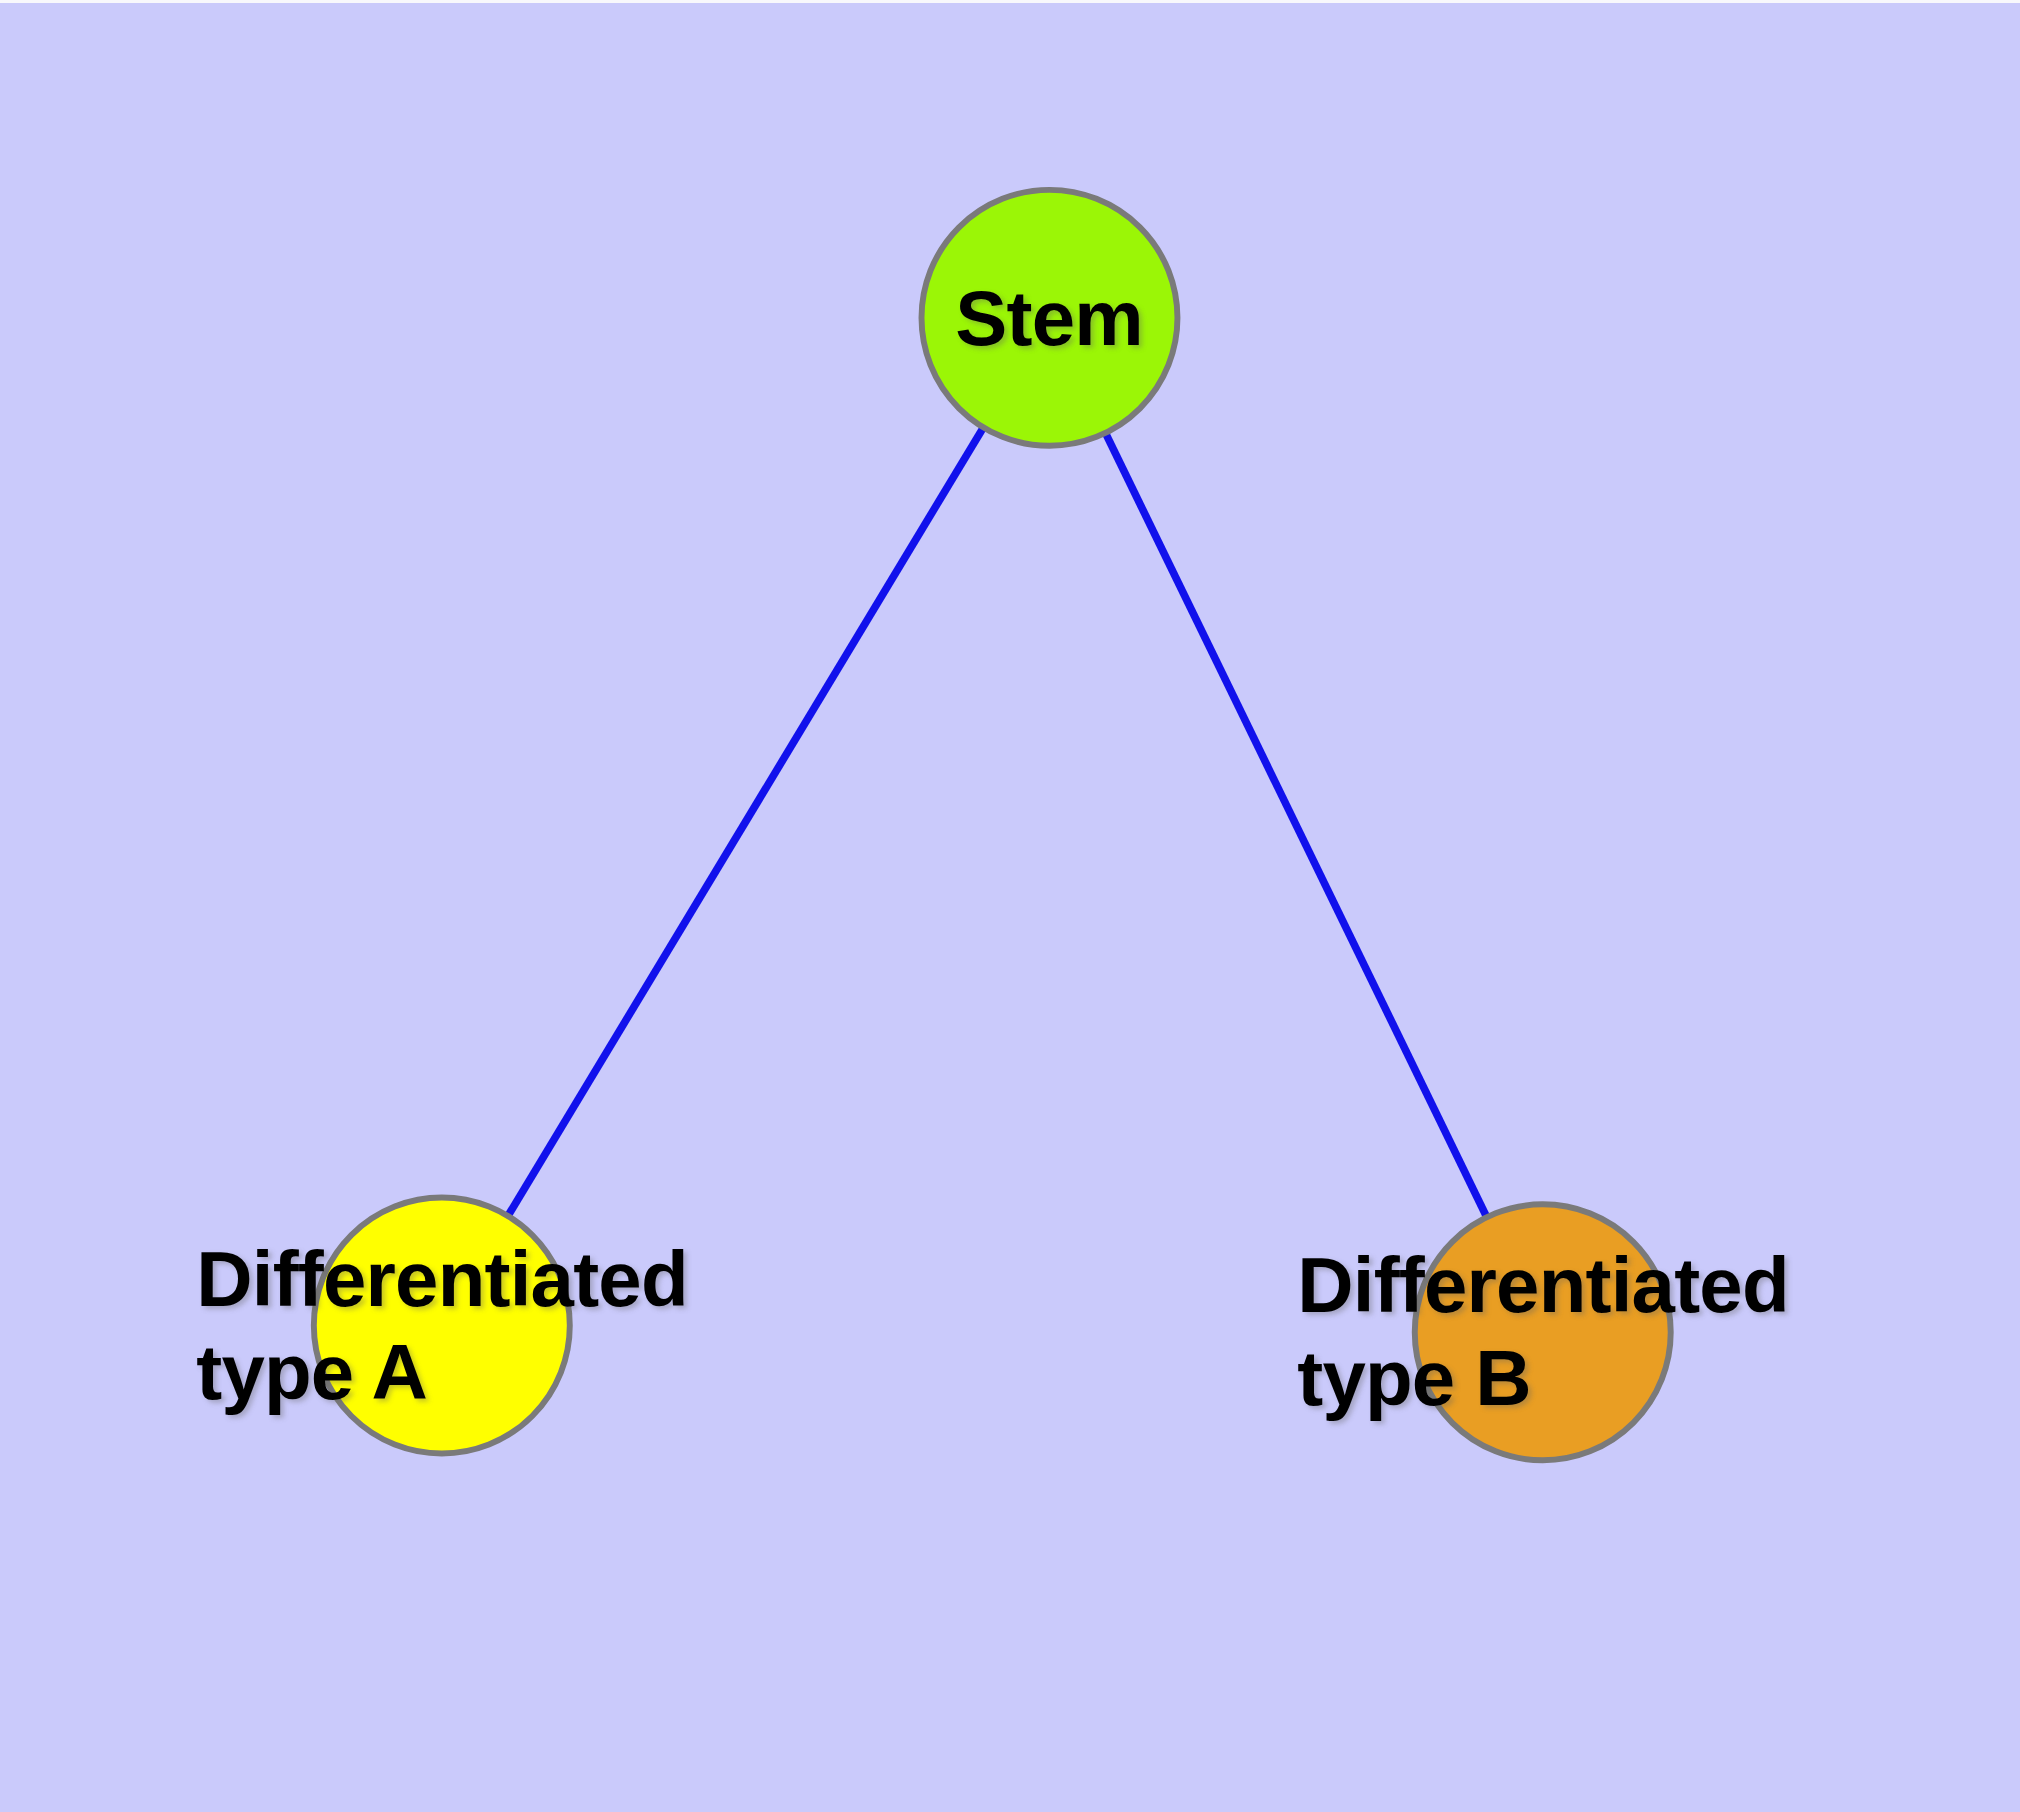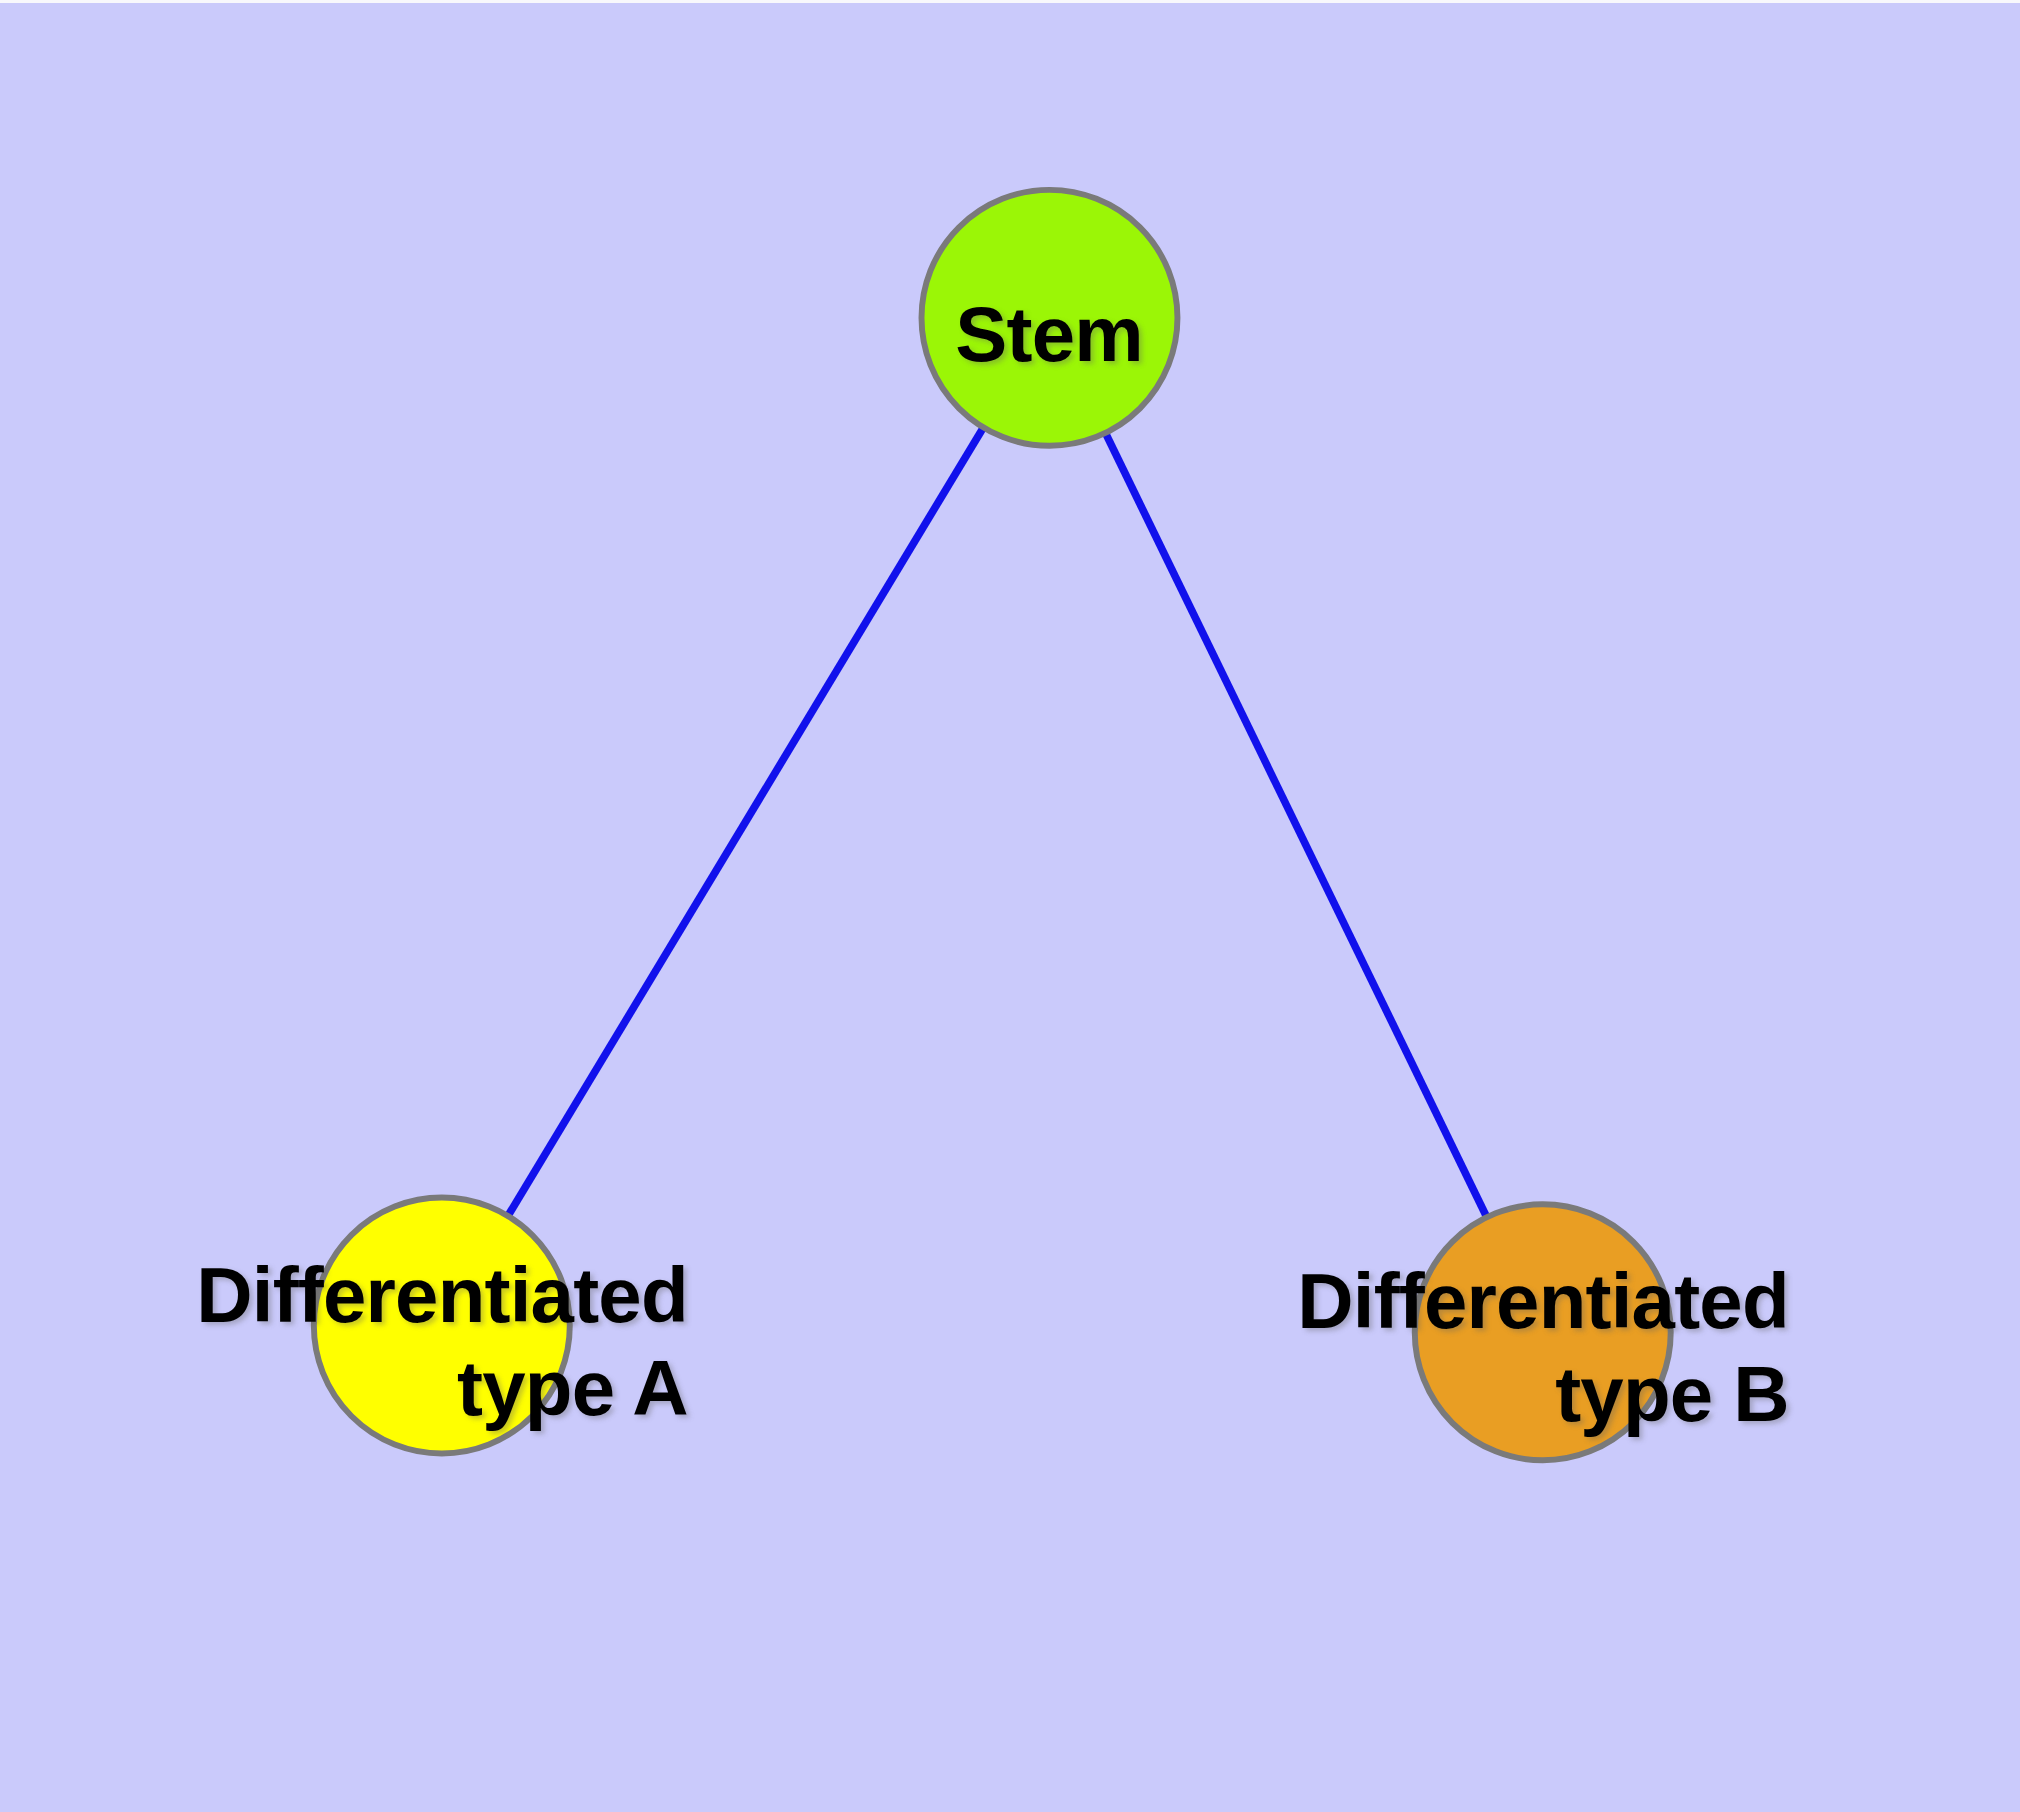--- a/index.html
+++ b/index.html
@@ -41,26 +41,25 @@
   .node-circle {
     stroke-width: 7px;
   }
   .node-label {
     position: absolute;
     transform: translate(-50%, -50%);
     font-weight: bold;
     font-size: 78px;
     line-height: 93px;
     color: #000000;
-    text-align: right;
+    text-align: left;
     white-space: pre-line;
     letter-spacing: -0.8px;
     text-shadow: 3.4px 3.4px 5.1px rgba(96, 96, 96, 0.35);
     pointer-events: none;
-    margin-top: 16px;
   }
 </style>
 </head>
 <body>
 
 <div class="canvas">
 
   <div class="top-strip"></div>
 
   <svg class="graph-svg" viewBox="0 0 2384 2138">

